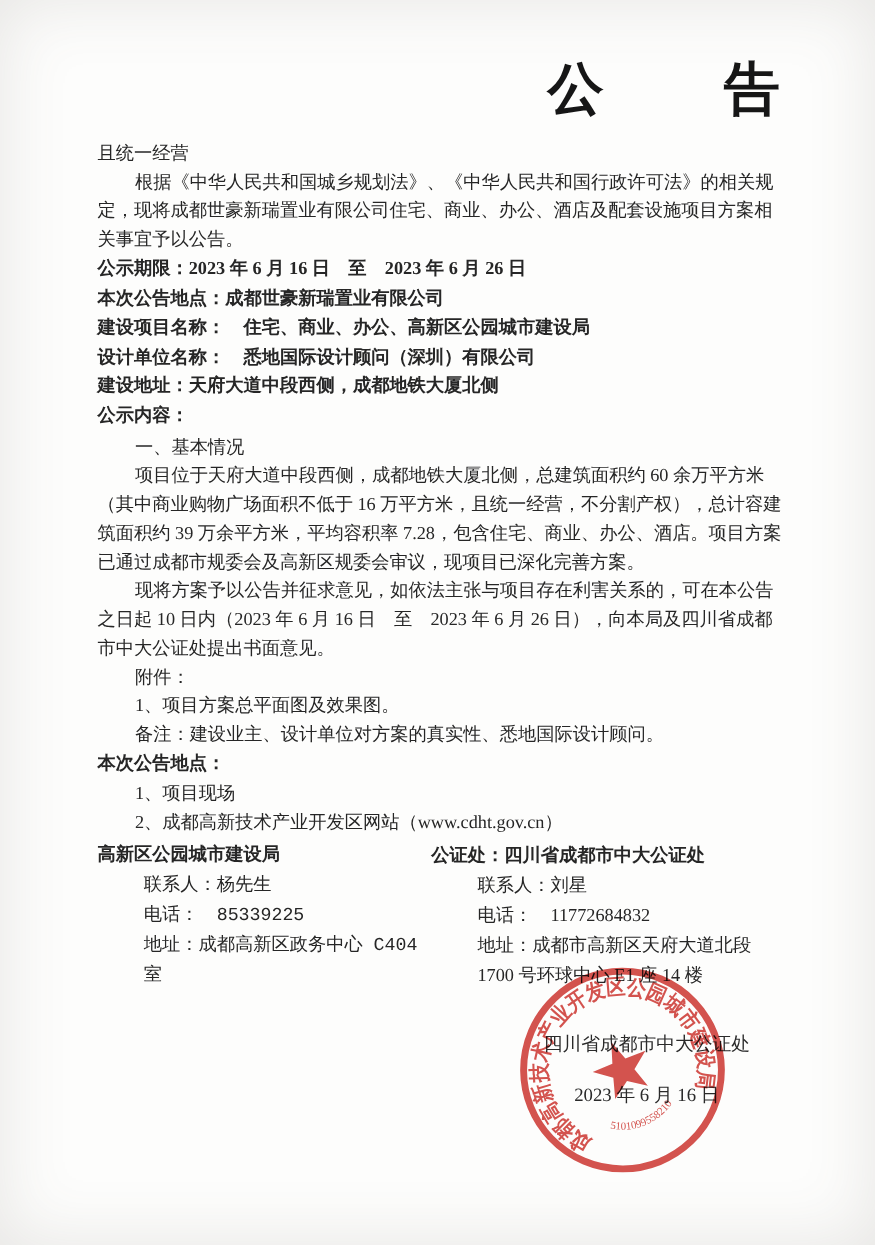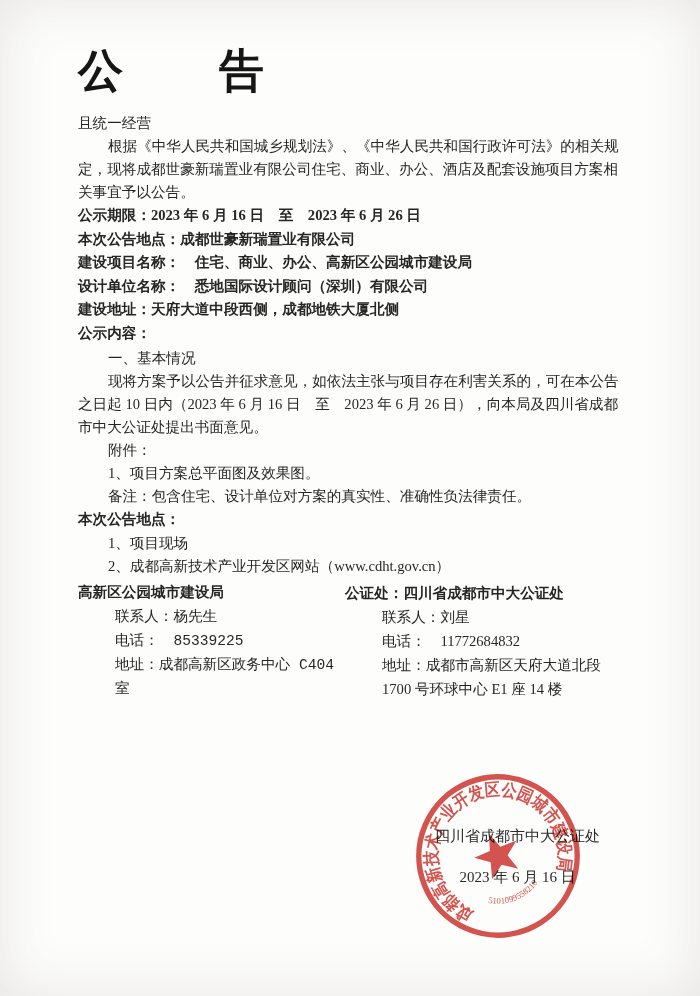--- a/index.html
+++ b/index.html
@@ -17,21 +17,21 @@
     color: #262626;
     overflow: hidden;
     box-shadow: inset 0 0 55px rgba(90, 85, 80, 0.14);
     padding: 44px 74px 0 78px;
     box-sizing: border-box;
     font-size: 14.6px;
     line-height: 23px;
   }
   p { margin: 0; }
   .title {
-    text-align: left;
+    text-align: right;
     font-size: 45px;
     font-weight: bold;
     line-height: 54px;
     margin: 0 0 14px 0;
     color: #161616;
     letter-spacing: 2px;
   }
   .indent { text-indent: 2.05em; font-family: Liberation Serif, serif; }
   .field {
     font-weight: bold;
@@ -88,27 +88,28 @@
     <span>设计单位名称：</span><span>　悉地国际设计顾问（深圳）有限公司</span>
   </div>
   <div class="field">
     <span>建设地址：</span><span>天府大道中段西侧，成都地铁大厦北侧</span>
   </div>
 
   <div class="field">公示内容：</div>
 
   <p class="indent mt2">一、基本情况</p>
 
+  <p class="indent">项目位于天府大道中段西侧，成都地铁大厦北侧，总建筑面积约 60 余万平方米（其中商业购物广场面积不低于 16 万平方米，且统一经营，不分割产权），总计容建筑面积约 39 万余平方米，平均容积率 7.28，包含住宅、商业、办公、酒店。项目方案已通过成都市规委会及高新区规委会审议，现项目已深化完善方案。</p>
 
   <p class="indent">现将方案予以公告并征求意见，如依法主张与项目存在利害关系的，可在本公告之日起 10 日内（2023 年 6 月 16 日　至　2023 年 6 月 26 日），向本局及四川省成都市中大公证处提出书面意见。</p>
 
   <p class="indent">附件：</p>
   <p class="indent">1、项目方案总平面图及效果图。</p>
 
-  <p class="indent">备注：包含住宅、设计单位对方案的真实性、准确性负法律责任。</p>
+  <p class="indent">备注：建设业主、设计单位对方案的真实性、悉地国际设计顾问。</p>
 
   <div class="field">本次公告地点：</div>
   <p class="indent">1、项目现场</p>
   <p class="indent">2、成都高新技术产业开发区网站（www.cdht.gov.cn）</p>
 
   <div class="contacts">
     <div class="ccol-left">
       <div class="org">高新区公园城市建设局</div>
       <div class="detail">联系人：杨先生</div>
       <div class="detail">电话：　85339225</div>

